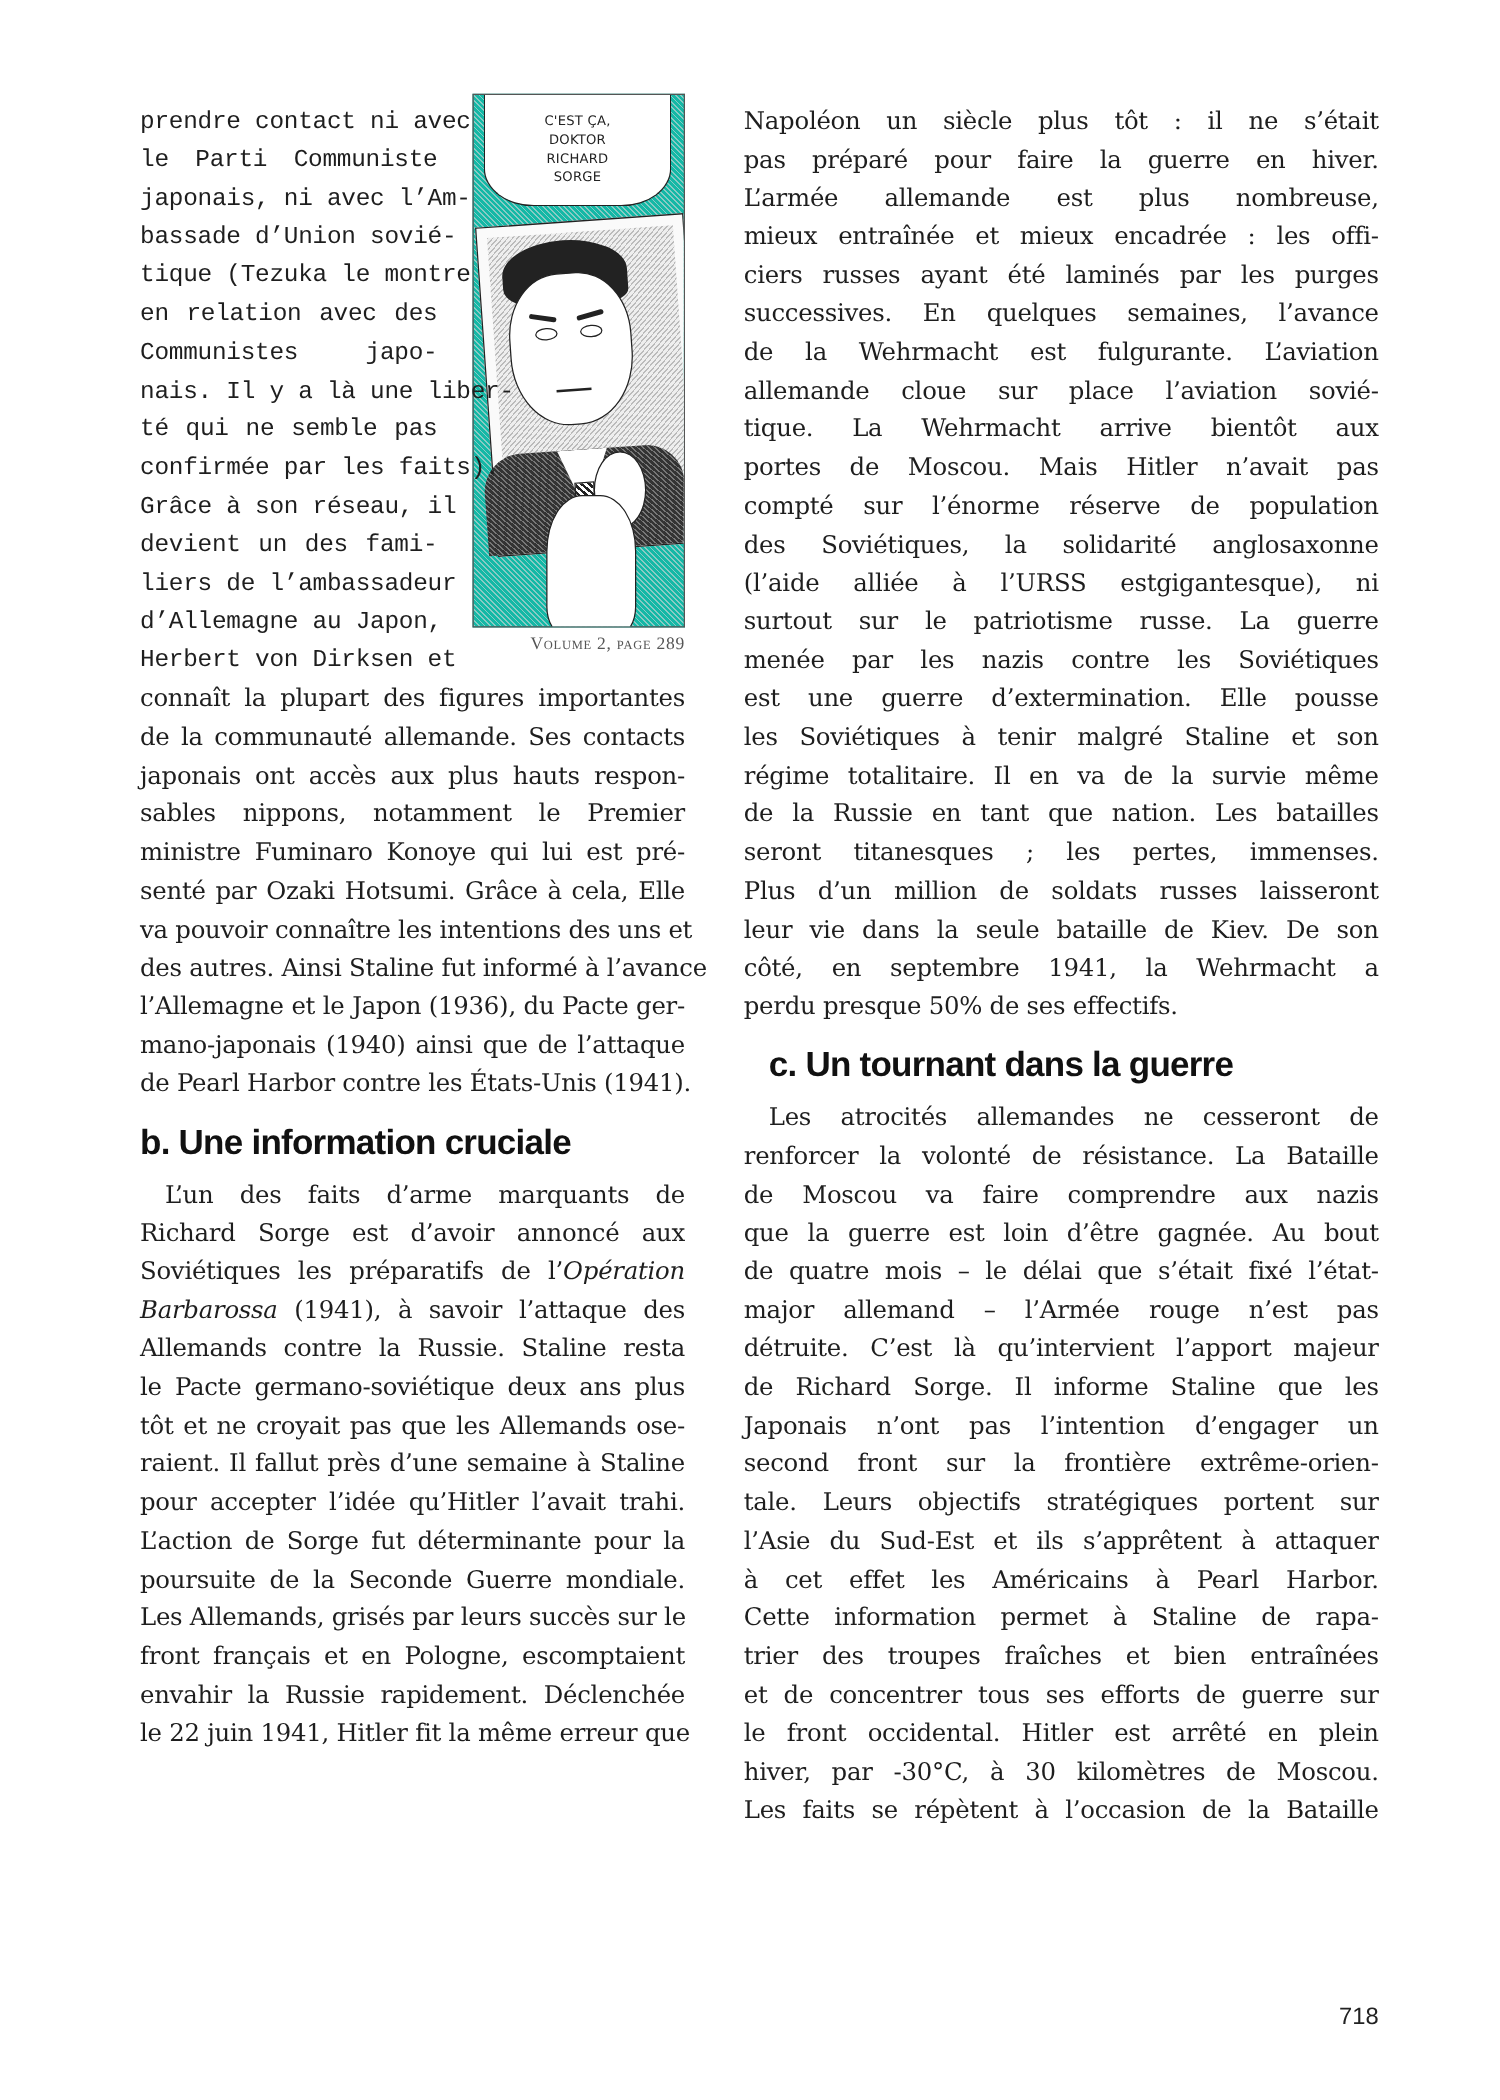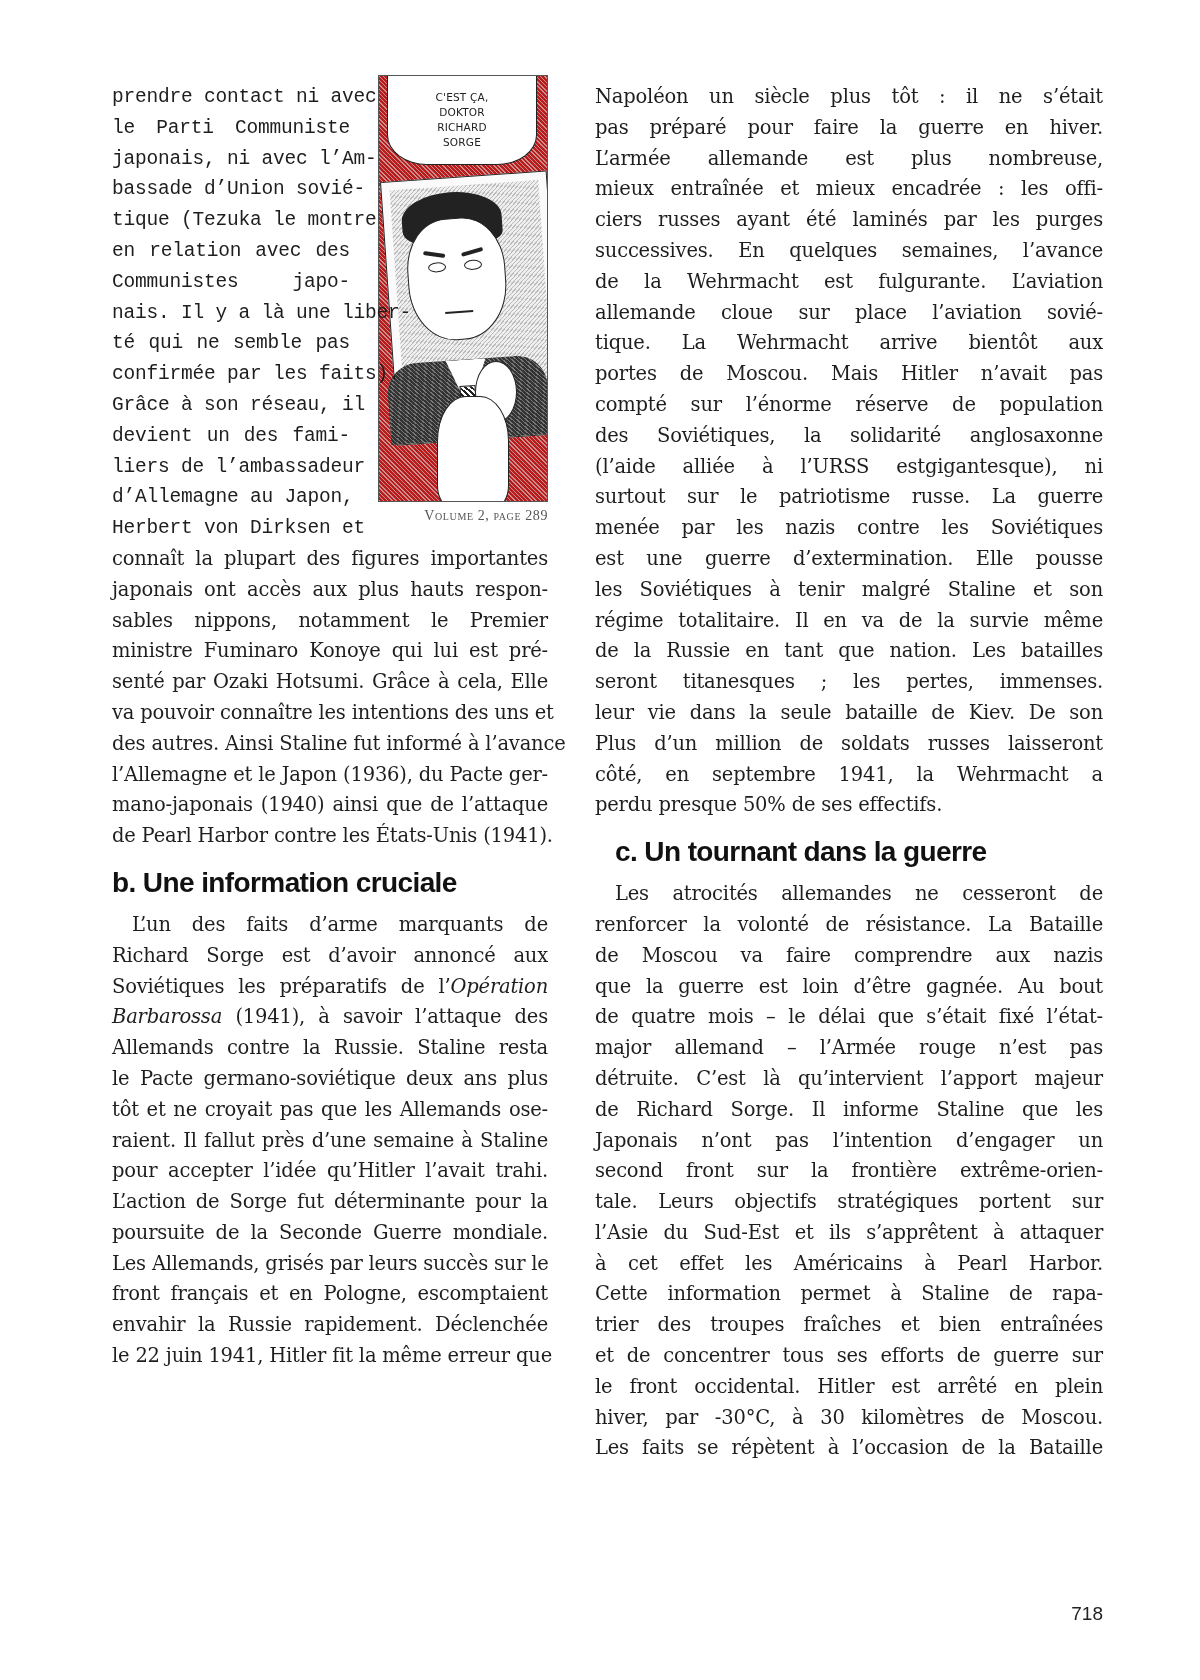--- a/index.html
+++ b/index.html
@@ -19,21 +19,21 @@
   .line.narrow { width: 238px; font-family: Liberation Mono, monospace; }
   .line.indent { padding-left: 20px; box-sizing: border-box; }
   .line i { font-style: italic; }
   h2 {
     margin: 0; height: 58px; line-height: 62px;
     font-family: "Liberation Sans", "DejaVu Sans", sans-serif;
     font-weight: bold; font-size: 28px; color: #111; letter-spacing: -0.6px;
   }
   .figure {
     position: absolute; left: 378px; top: 75px; width: 170px; height: 427px;
-    border: 1px solid #555; box-sizing: border-box; background: #b91c1c; overflow: hidden;
+    border: 1px solid #555; box-sizing: border-box; background: #14b8a6; overflow: hidden;
   }
   .fig-bg { position: absolute; inset: 0;
     background-image: repeating-linear-gradient(45deg, #d8d8d8 0 1px, transparent 1px 3px);
     opacity: .6; }
   .bubble {
     position: absolute; left: 8px; top: 0; width: 148px; height: 88px;
     background: #fff; border: 1.5px solid #222; border-top: none;
     border-radius: 0 0 40px 40px / 0 0 30px 30px;
     display: flex; align-items: center; justify-content: center; text-align: center;
   }
@@ -119,20 +119,21 @@
     <span class="line narrow">nais. Il y a là une liber-</span>
     <span class="line narrow">té qui ne semble pas</span>
     <span class="line narrow">confirmée par les faits).</span>
     <span class="line narrow">Grâce à son réseau, il</span>
     <span class="line narrow">devient un des fami-</span>
     <span class="line narrow">liers de l’ambassadeur</span>
     <span class="line narrow">d’Allemagne au Japon,</span>
     <span class="line narrow last">Herbert von Dirksen et</span>
 
     <span class="line">connaît la plupart des figures importantes</span>
+    <span class="line">de la communauté allemande. Ses contacts</span>
     <span class="line">japonais ont accès aux plus hauts respon-</span>
     <span class="line">sables nippons, notamment le Premier</span>
     <span class="line">ministre Fuminaro Konoye qui lui est pré-</span>
     <span class="line">senté par Ozaki Hotsumi. Grâce à cela, Elle</span>
     <span class="line">va pouvoir connaître les intentions des uns et</span>
     <span class="line">des autres. Ainsi Staline fut informé à l’avance</span>
     <span class="line">l’Allemagne et le Japon (1936), du Pacte ger-</span>
     <span class="line">mano-japonais (1940) ainsi que de l’attaque</span>
     <span class="line last">de Pearl Harbor contre les États-Unis (1941).</span>
 
@@ -169,22 +170,22 @@
     <span class="line">compté sur l’énorme réserve de population</span>
     <span class="line">des Soviétiques, la solidarité anglosaxonne</span>
     <span class="line">(l’aide alliée à l’URSS estgigantesque), ni</span>
     <span class="line">surtout sur le patriotisme russe. La guerre</span>
     <span class="line">menée par les nazis contre les Soviétiques</span>
     <span class="line">est une guerre d’extermination. Elle pousse</span>
     <span class="line">les Soviétiques à tenir malgré Staline et son</span>
     <span class="line">régime totalitaire. Il en va de la survie même</span>
     <span class="line">de la Russie en tant que nation. Les batailles</span>
     <span class="line">seront titanesques ; les pertes, immenses.</span>
+    <span class="line">Plus d’un million de soldats russes laisseront</span>
     <span class="line">leur vie dans la seule bataille de Kiev. De son</span>
-    <span class="line">Plus d’un million de soldats russes laisseront</span>
     <span class="line">côté, en septembre 1941, la Wehrmacht a</span>
     <span class="line last">perdu presque 50% de ses effectifs.</span>
 
     <h2 style="padding-left:20px">c. Un tournant dans la guerre</h2>
 
     <span class="line indent">Les atrocités allemandes ne cesseront de</span>
     <span class="line">renforcer la volonté de résistance. La Bataille</span>
     <span class="line">de Moscou va faire comprendre aux nazis</span>
     <span class="line">que la guerre est loin d’être gagnée. Au bout</span>
     <span class="line">de quatre mois – le délai que s’était fixé l’état-</span>

